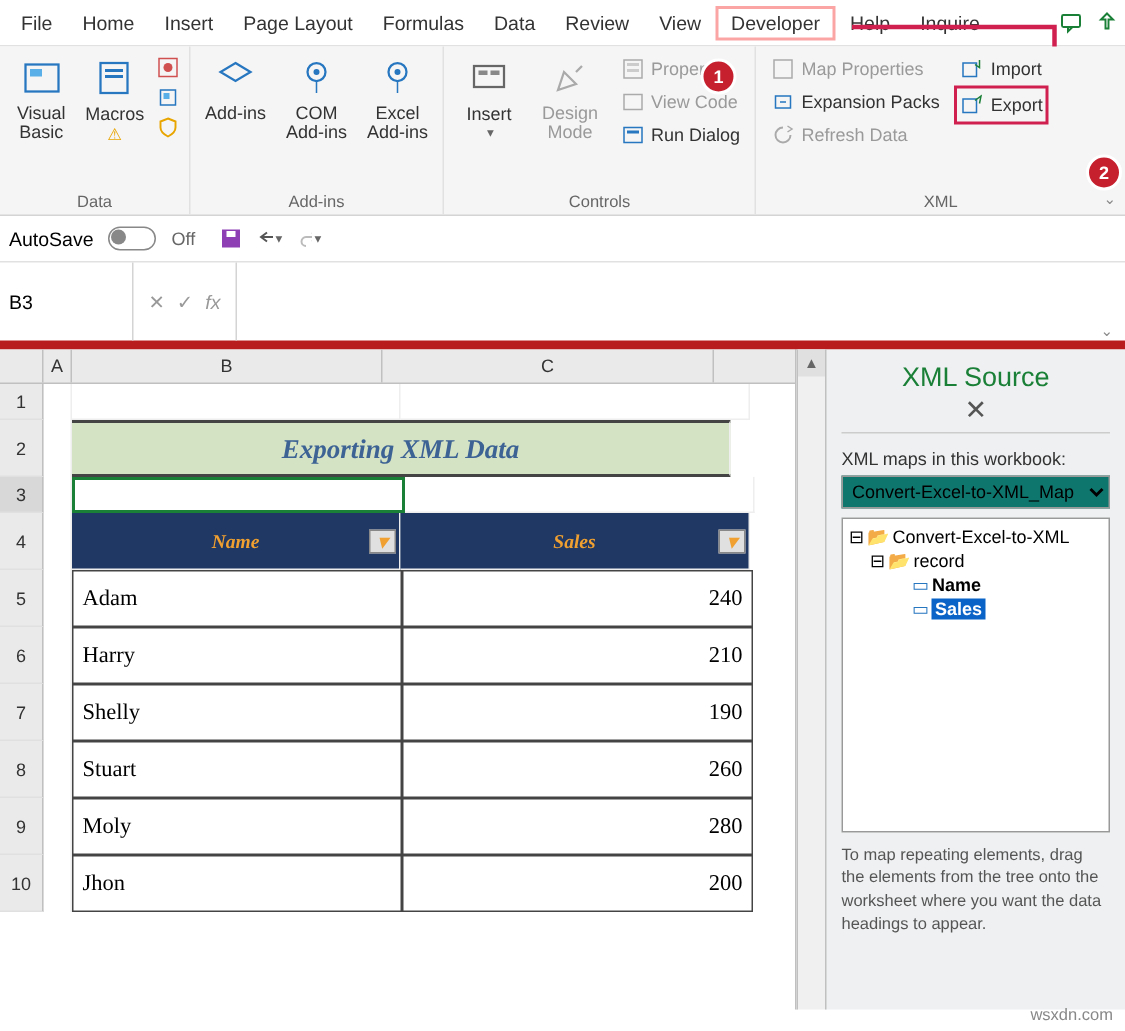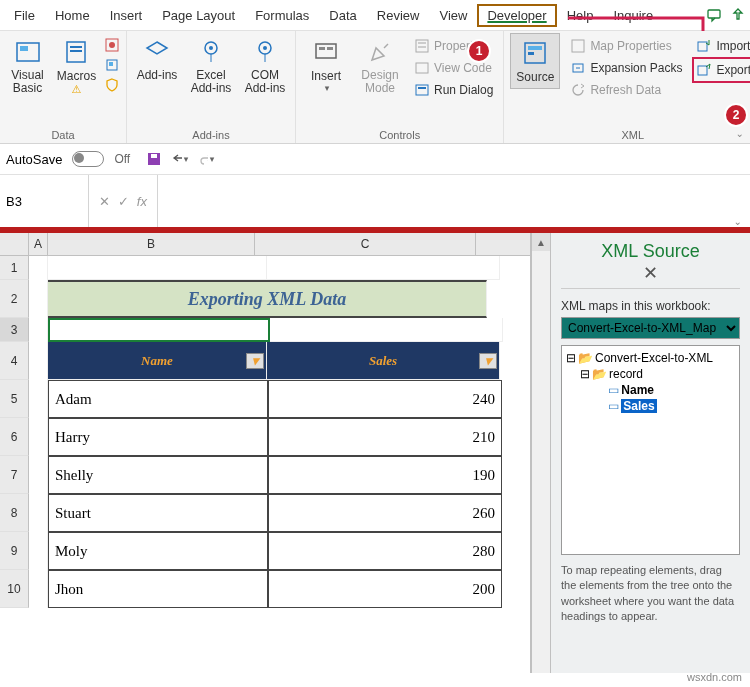--- a/index.html
+++ b/index.html
@@ -18,23 +18,22 @@
     padding: 2px 4px;
     border-bottom: 1px solid #e1e1e1;
     height: 26px;
   }
   .tab {
     padding: 4px 10px;
     color: #333;
     cursor: pointer;
   }
   .tab-active {
-    border: 2px solid #a16207;
+    border: 2px solid #fca5a5;
     padding: 2px 8px;
-    text-decoration: underline;
     text-decoration-color: #1a7f37;
     text-decoration-thickness: 2px;
   }
   .tab-spacer { flex: 1; }
   .ribbon {
     display: flex;
     background: #f5f5f5;
     border-bottom: 1px solid #d4d4d4;
     height: 112px;
     position: relative;
@@ -415,31 +414,31 @@
         <span style="line-height:1.1">Add-ins</span>
       </div>
       <div class="big-btn">
         <span class="ico">
             <svg width="28" height="28">
               <circle cx="14" cy="10" r="6" fill="none" stroke="#2676c0" stroke-width="1.5"></circle>
               <circle cx="14" cy="10" r="2" fill="#2676c0"></circle>
               <path d="M14 16 L14 24" stroke="#2676c0"></path>
             </svg>
           </span>
-        <span style="line-height:1.1">Excel Add-ins</span>
+        <span style="line-height:1.1">COM Add-ins</span>
       </div>
       <div class="big-btn">
         <span class="ico">
             <svg width="28" height="28">
               <circle cx="14" cy="10" r="6" fill="none" stroke="#2676c0" stroke-width="1.5"></circle>
               <circle cx="14" cy="10" r="2" fill="#2676c0"></circle>
               <path d="M14 16 L14 24" stroke="#2676c0"></path>
             </svg>
           </span>
-        <span style="line-height:1.1">COM Add-ins</span>
+        <span style="line-height:1.1">Excel Add-ins</span>
       </div>
     </div>
     <div class="group-label">Add-ins</div>
   </div>
 
   <div class="group" style="width:196px">
     <div class="group-body">
       <div class="big-btn dd">
         <span class="ico">
             <svg width="28" height="28">
@@ -487,30 +486,20 @@
             </span>
           <span>Run Dialog</span>
         </div>
       </div>
     </div>
     <div class="group-label">Controls</div>
   </div>
 
   <div class="group" style="width:252px;border-right:none">
     <div class="group-body">
-      <div class="big-btn" style="background:#e0e0e0;border:1px solid #b8b8b8">
-        <span class="ico">
-            <svg width="28" height="28">
-              <rect x="4" y="4" width="20" height="20" fill="none" stroke="#2676c0" stroke-width="1.5"></rect>
-              <rect x="7" y="7" width="14" height="4" fill="#59b0e8"></rect>
-              <rect x="7" y="13" width="6" height="3" fill="#2676c0"></rect>
-            </svg>
-          </span>
-        <span>Source</span>
-      </div>
       <div class="small-stack">
         <div class="small-row disabled">
           <span class="icon-box">
               <svg width="14" height="14">
                 <rect x="1" y="1" width="12" height="12" fill="none" stroke="#aaa"></rect>
               </svg>
             </span>
           <span>Map Properties</span>
         </div>
         <div class="small-row">

